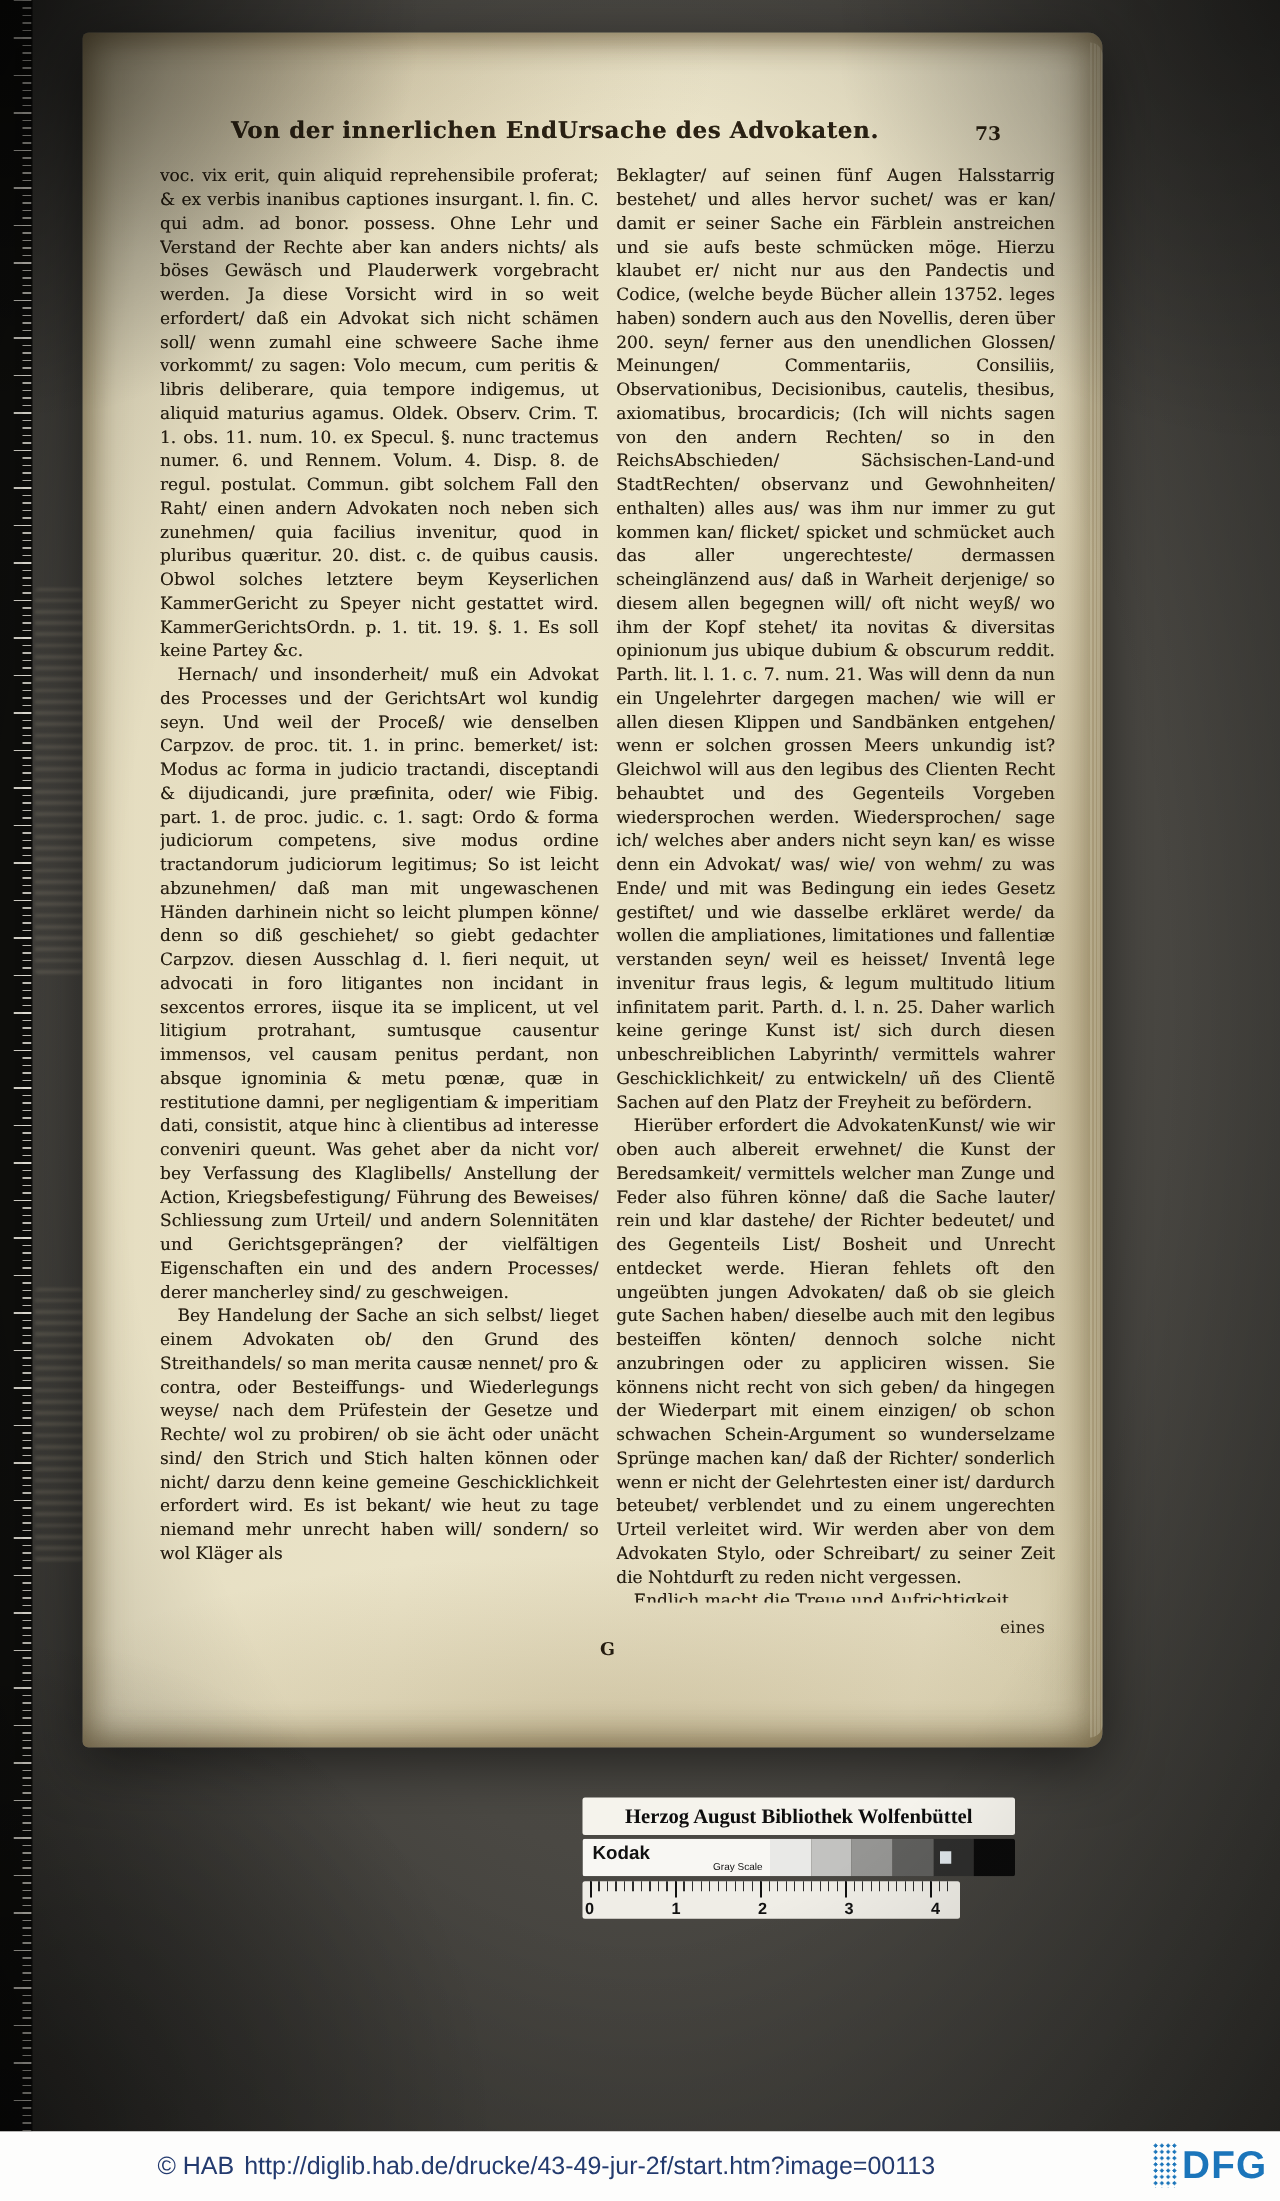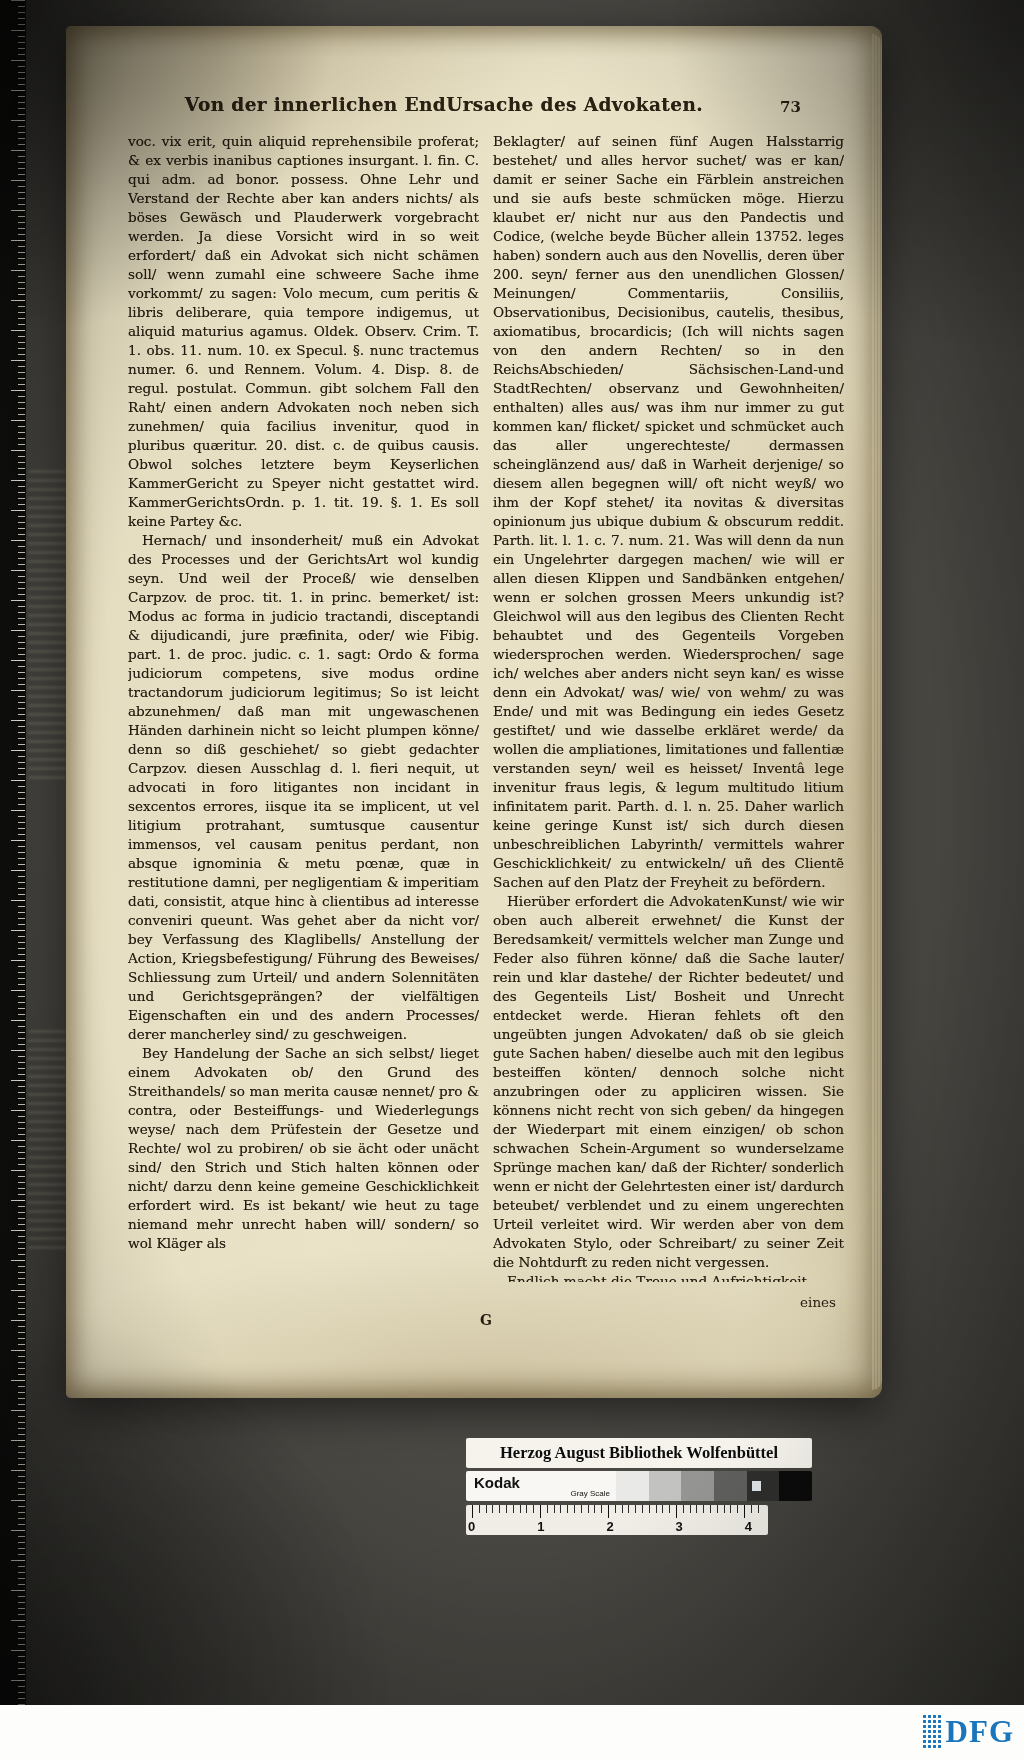--- a/index.html
+++ b/index.html
@@ -98,21 +98,21 @@
   
   .footer-bar{position:absolute;left:0;top:1705px;width:1024px;height:56px;background:#fdfdfc;}
   .footer-text{position:absolute;left:0;right:150px;top:0;height:56px;line-height:56px;
     text-align:center;font-family:"Liberation Sans",sans-serif;font-size:20px;color:#233a6e;
     white-space:nowrap;}
   .footer-text .c{margin-right:8px;}
   .dfg{position:absolute;right:10px;top:9px;display:flex;align-items:center;gap:4px;}
   .dfg-pattern{width:20px;height:36px;display:block;
     background-image:radial-gradient(circle,#1b75ba 1.4px,transparent 1.6px);
     background-size:5px 5px;}
-  .dfg-text{font-family:Liberation Serif, serif;font-weight:bold;font-size:31px;
+  .dfg-text{font-family:Liberation Sans, sans-serif;font-weight:bold;font-size:31px;
     color:#1b75ba;letter-spacing:1px;}
 </style>
 </head>
 <body>
 
 <div class="photo">
 
   <div class="ruler-strip">
     <div class="t-minor"></div>
     <div class="t-major"></div>
@@ -191,17 +191,20 @@
         <span>3</span>
         <span>4</span>
       </div>
     </div>
   </div>
 
   <div class="vignette"></div>
 </div>
 
 <div class="footer-bar">
+  <div class="footer-text">
+    <span class="c">© HAB</span><span class="u">http://diglib.hab.de/drucke/43-49-jur-2f/start.htm?image=00113</span>
+  </div>
   <div class="dfg">
     <span class="dfg-pattern"></span>
     <span class="dfg-text">DFG</span>
   </div>
 </div>
 
 </body></html>

